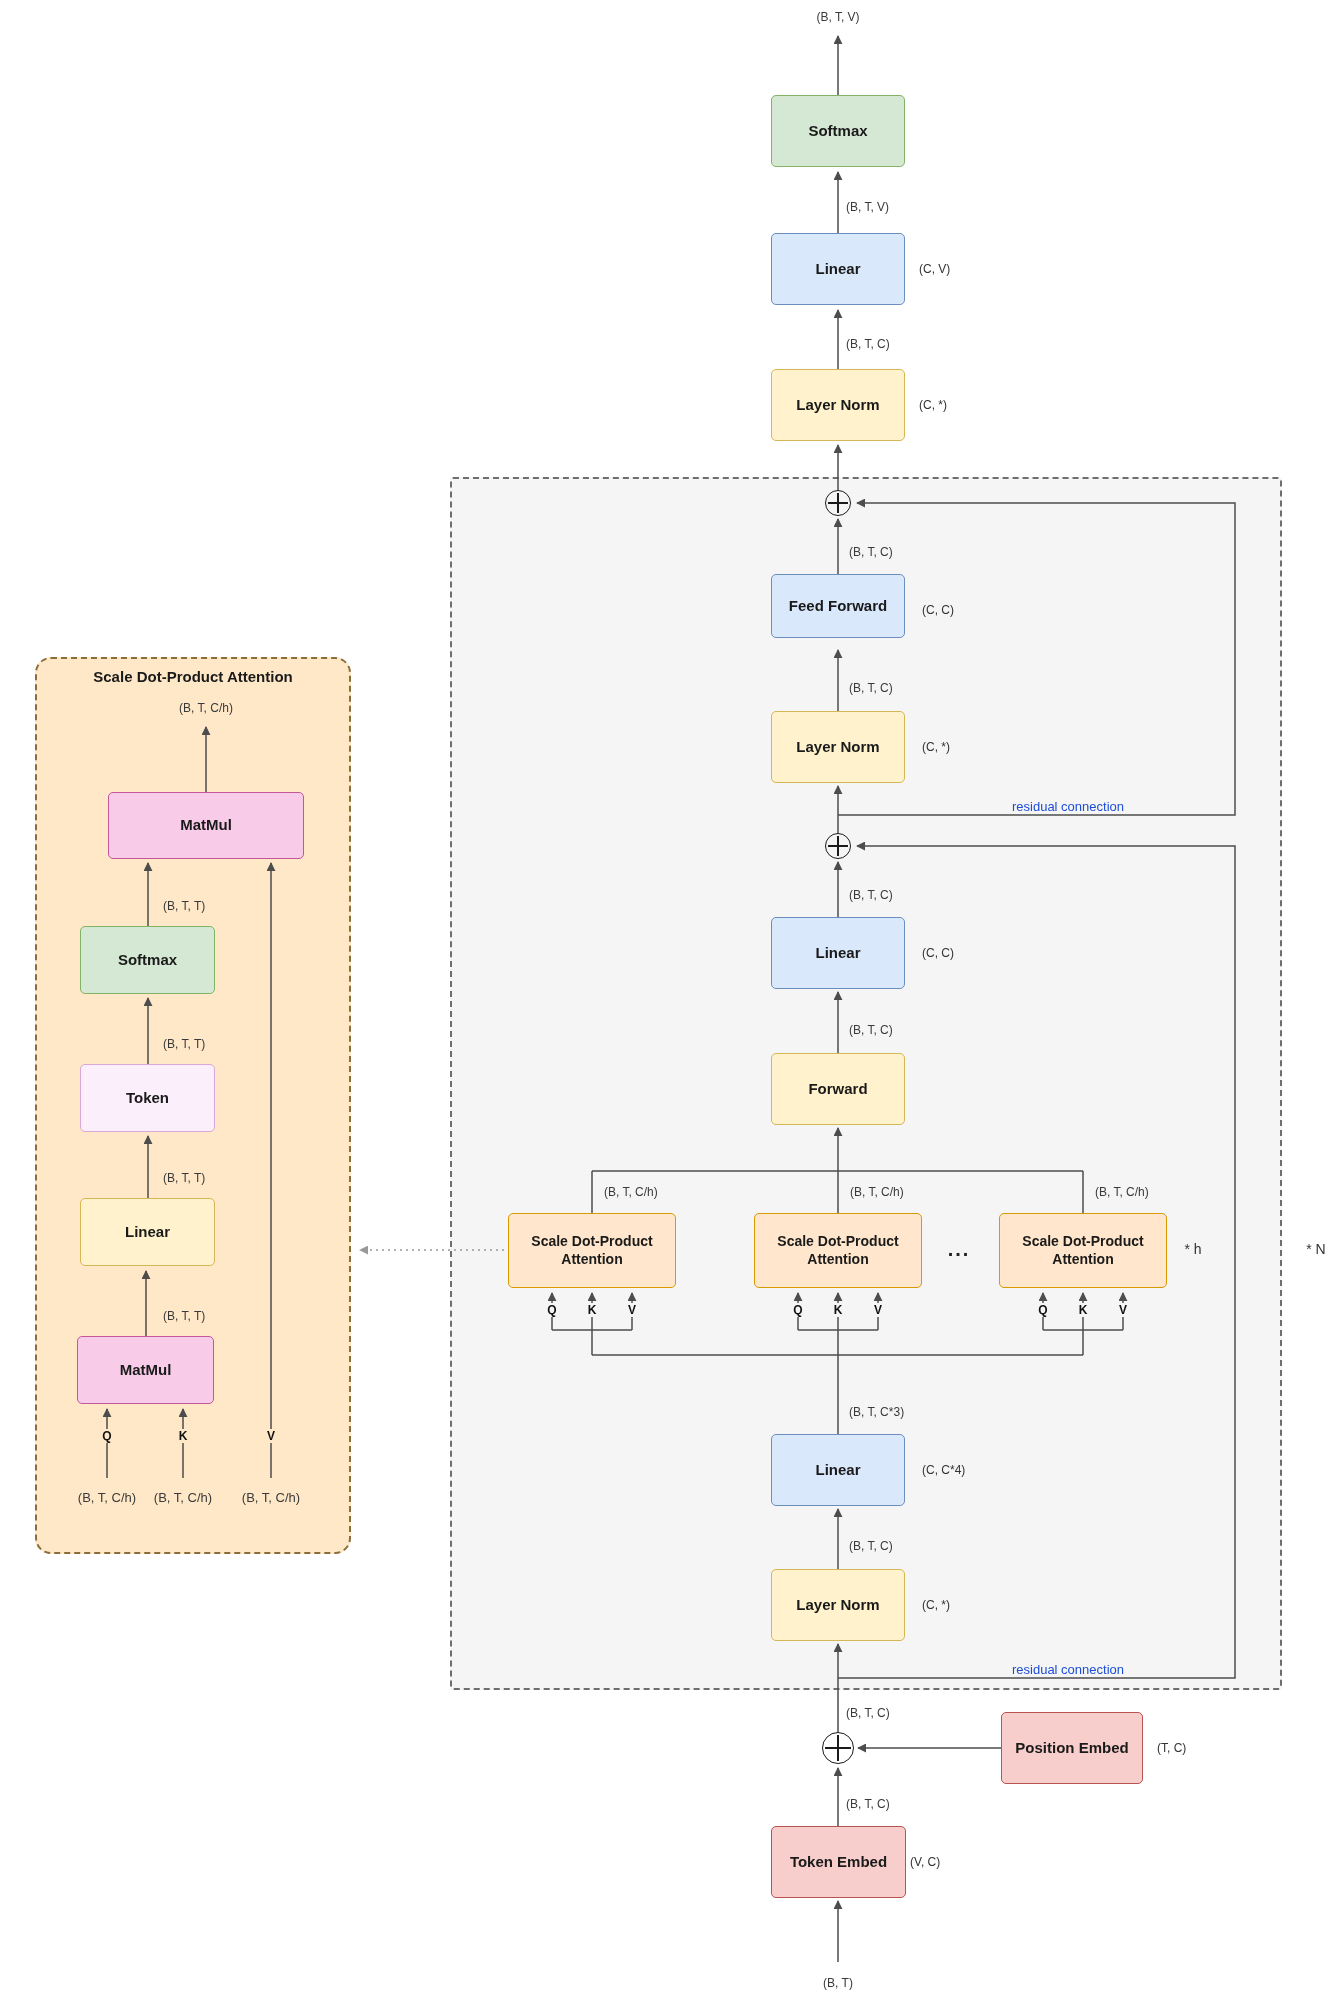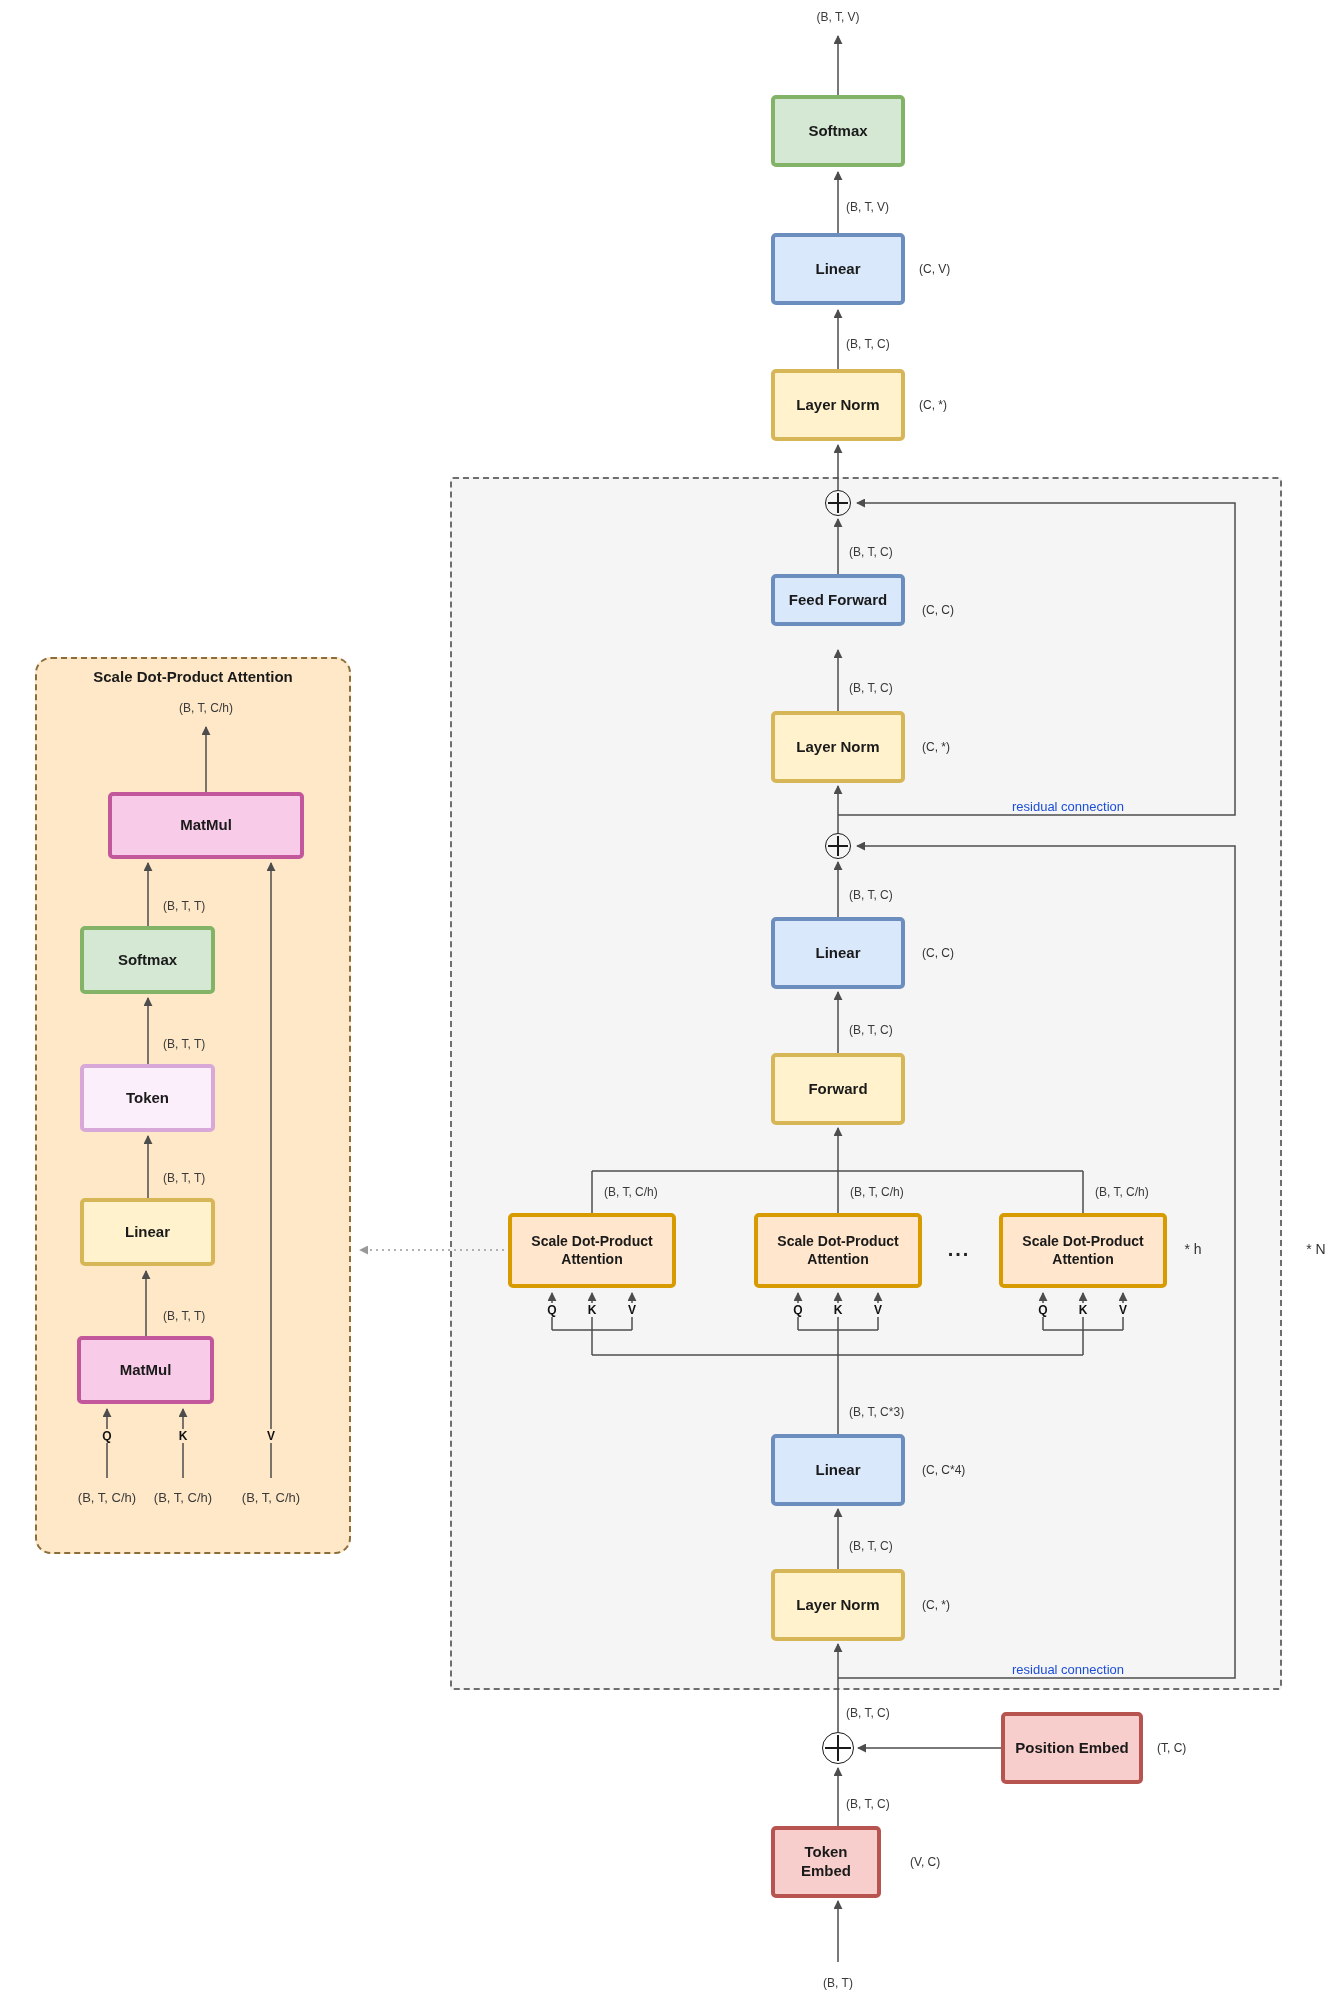--- a/index.html
+++ b/index.html
@@ -6,21 +6,21 @@
   .canvas{position:relative;width:1342px;height:2010px;background:#ffffff;
           font-family:"Liberation Sans",sans-serif;overflow:hidden;}
   .region{position:absolute;box-sizing:border-box;z-index:1;}
   #block-region{left:450px;top:477px;width:832px;height:1213px;background:var(--block-bg,#f5f5f5);
           border:2px dashed #6e6e6e;border-radius:3px;}
   #detail-region{left:35px;top:657px;width:316px;height:897px;background:var(--detail-bg,#ffe8c7);
           border:2px dashed #8a6d3b;border-radius:16px;}
   svg.connectors{position:absolute;left:0;top:0;z-index:2;pointer-events:none;}
   .box{position:absolute;z-index:3;display:flex;align-items:center;justify-content:center;
        text-align:center;font-weight:bold;font-size:15px;color:#1a1a1a;
-       border:4px solid #1d4ed8;border-radius:5px;box-sizing:border-box;line-height:1.25;padding:0 8px;}
+       border:1px solid #1d4ed8;border-radius:5px;box-sizing:border-box;line-height:1.25;padding:0 8px;}
   .box.small{font-size:14px;}
   .c-green {background:var(--green-fill,#d5e8d4); border-color:var(--green-stroke,#82b366);}
   .c-blue  {background:var(--blue-fill,#dae8fc);  border-color:var(--blue-stroke,#6c8ebf);}
   .c-yellow{background:var(--yellow-fill,#fff2cc);border-color:var(--yellow-stroke,#d6b656);}
   .c-red   {background:var(--red-fill,#f8cecc);   border-color:var(--red-stroke,#b85450);}
   .c-orange{background:var(--orange-fill,#ffe6cc);border-color:var(--orange-stroke,#d79b00);}
   .c-pink  {background:var(--pink-fill,#f8cbe8);  border-color:var(--pink-stroke,#c2579c);}
   .c-lilac {background:var(--lilac-fill,#fbeffb); border-color:var(--lilac-stroke,#d8a8d8);}
   .lbl{position:absolute;z-index:4;font-size:12px;color:#3a3a3a;white-space:nowrap;
        transform:translateY(-50%);}
@@ -133,21 +133,21 @@
   <div class="box c-blue" style="left:771px;top:233px;width:134px;height:72px">Linear</div>
   <div class="lbl param" style="left:919px;top:269px">(C, V)</div>
   <div class="lbl" style="left:846px;top:344px">(B, T, C)</div>
 
   <div class="box c-yellow" style="left:771px;top:369px;width:134px;height:72px">Layer Norm</div>
   <div class="lbl param" style="left:919px;top:405px">(C, *)</div>
 
   <div class="add-node" style="left:825px;top:490px"></div>
   <div class="lbl masked" style="left:846px;top:552px">(B, T, C)</div>
 
-  <div class="box c-blue" style="left:771px;top:574px;width:134px;height:52px">Feed Forward</div>
+  <div class="box c-blue" style="left:771px;top:574px;width:134px;height:64px">Feed Forward</div>
   <div class="lbl param masked" style="left:919px;top:610px">(C, C)</div>
   <div class="lbl masked" style="left:846px;top:688px">(B, T, C)</div>
 
   <div class="box c-yellow" style="left:771px;top:711px;width:134px;height:72px">Layer Norm</div>
   <div class="lbl param masked" style="left:919px;top:747px">(C, *)</div>
 
   <div class="lbl ctr note masked" style="left:1068px;top:806px">residual connection</div>
 
   <div class="add-node" style="left:825px;top:833px"></div>
   <div class="lbl masked" style="left:846px;top:895px">(B, T, C)</div>
@@ -192,21 +192,21 @@
 
   <div class="lbl" style="left:846px;top:1713px">(B, T, C)</div>
 
   <div class="add-node big" style="left:822px;top:1732px"></div>
 
   <div class="box c-red" style="left:1001px;top:1712px;width:142px;height:72px">Position Embed</div>
   <div class="lbl param" style="left:1157px;top:1748px">(T, C)</div>
 
   <div class="lbl" style="left:846px;top:1804px">(B, T, C)</div>
 
-  <div class="box c-red" style="left:771px;top:1826px;width:110px;height:72px">Token Embed</div>
+  <div class="box c-red" style="left:771px;top:1826px;width:135px;height:72px">Token Embed</div>
   <div class="lbl param" style="left:910px;top:1862px">(V, C)</div>
 
   <div class="lbl ctr" style="left:838px;top:1983px">(B, T)</div>
 
   <div class="lbl ctr title" style="left:193px;top:676px">Scale Dot-Product Attention</div>
   <div class="lbl ctr masked-tan" style="left:206px;top:708px">(B, T, C/h)</div>
 
   <div class="box c-pink" style="left:108px;top:792px;width:196px;height:67px">MatMul</div>
   <div class="lbl masked-tan" style="left:160px;top:906px">(B, T, T)</div>
 

